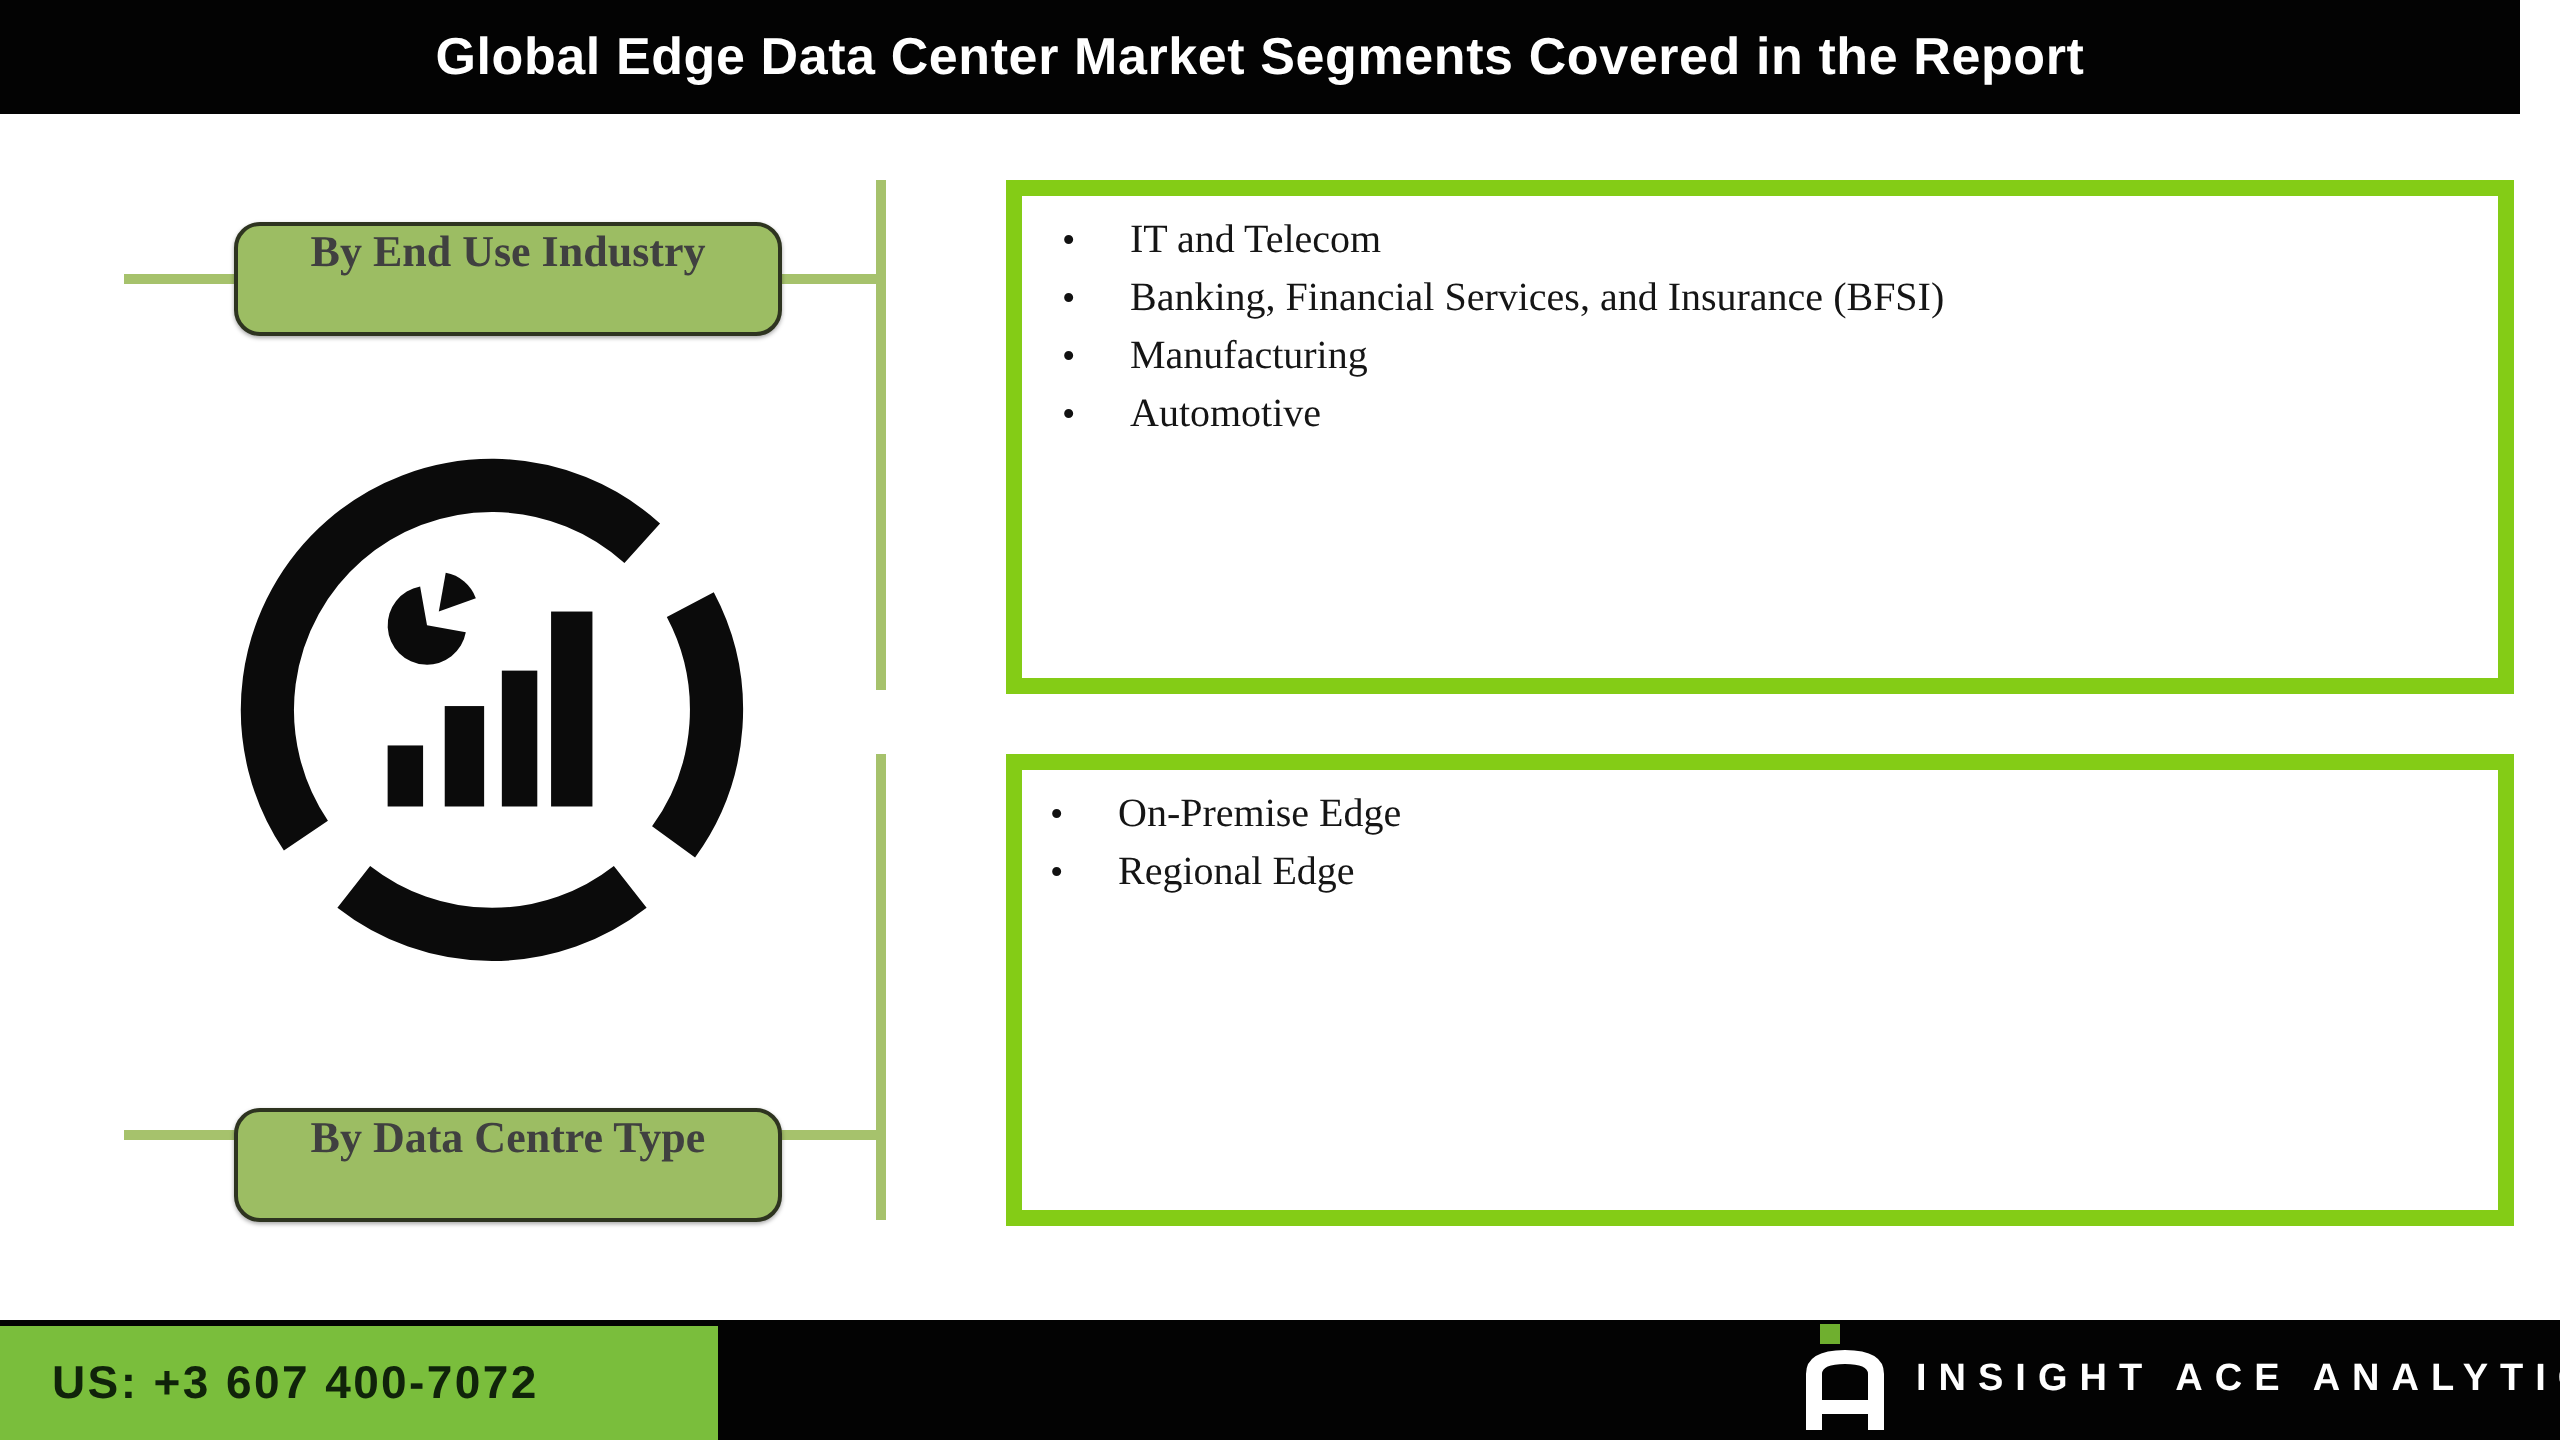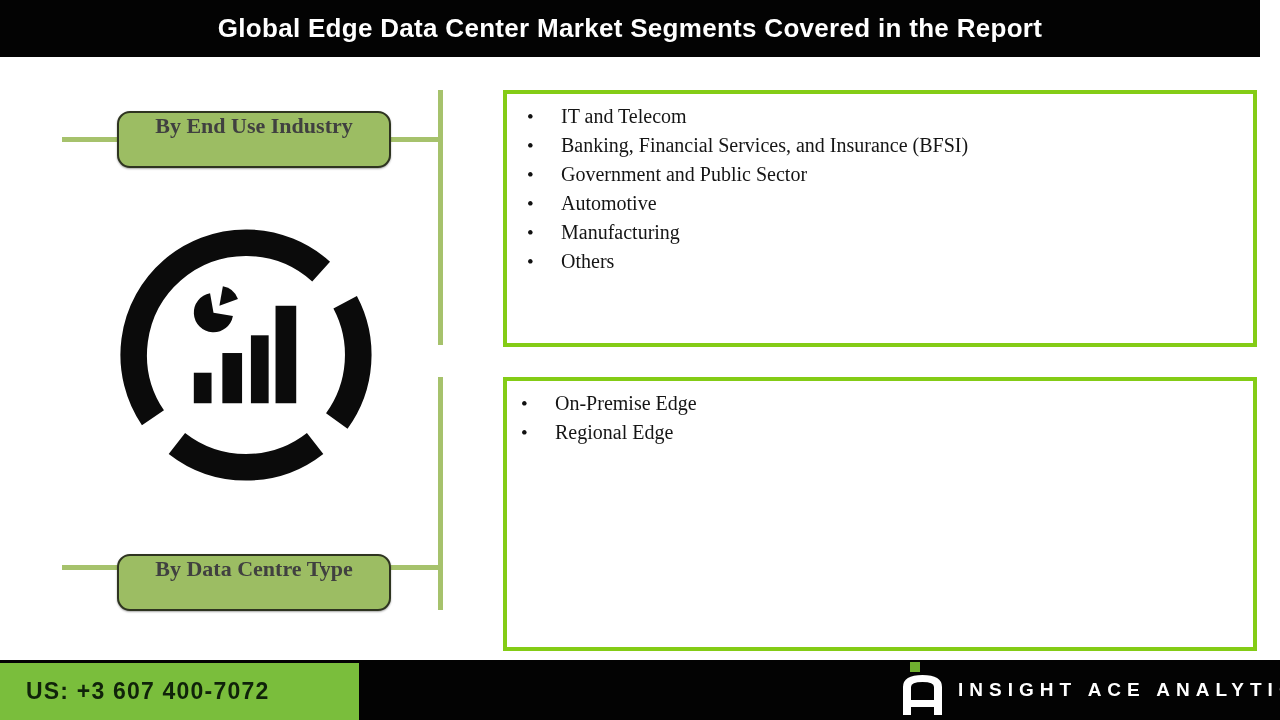--- a/index.html
+++ b/index.html
@@ -30,25 +30,25 @@
     display:flex;align-items:flex-start;justify-content:center;
     font-family:"Liberation Serif",serif;font-weight:bold;font-size:22px;color:#404040;
     box-shadow:0 1px 2px rgba(0,0,0,.35);
     box-sizing:border-box;
   }
   .seg-btn.top{top:111px;}
   .seg-btn.bottom{top:554px;}
   
   .seg-box{
     position:absolute;left:503px;width:754px;background:#ffffff;
-    border:4px solid #84cc16;box-sizing:border-box;
+    border:8px solid #84cc16;box-sizing:border-box;
     padding:8px 10px 0 0;
   }
   .seg-box.top{top:90px;height:257px;}
-  .seg-box.bottom{top:377px;height:274px;}
+  .seg-box.bottom{top:377px;height:236px;}
   .seg-box ul{list-style:none;margin:0;padding:0;}
   .seg-box li{
     position:relative;padding-left:54px;
     font-family:"Liberation Serif",serif;font-size:20px;line-height:29px;color:#151515;
   }
   .seg-box li::before{
     content:"\2022";position:absolute;left:20px;top:0;
     font-size:19px;color:#111;
   }
   .seg-box.bottom li{padding-left:48px;}
@@ -91,24 +91,22 @@
   <span>By End Use Industry</span>
 </div>
 <div class="seg-btn bottom">
   <span>By Data Centre Type</span>
 </div>
 
 <div class="seg-box top">
   <ul>
     <li>IT and Telecom</li>
     <li>Banking, Financial Services, and Insurance (BFSI)</li>
-    <li>Government and Public Sector</li>
+    <li>Manufacturing</li>
     <li>Automotive</li>
-    <li>Manufacturing</li>
-    <li>Others</li>
   </ul>
 </div>
 
 <div class="seg-box bottom">
   <ul>
     <li>On-Premise Edge</li>
     <li>Regional Edge</li>
   </ul>
 </div>
 

